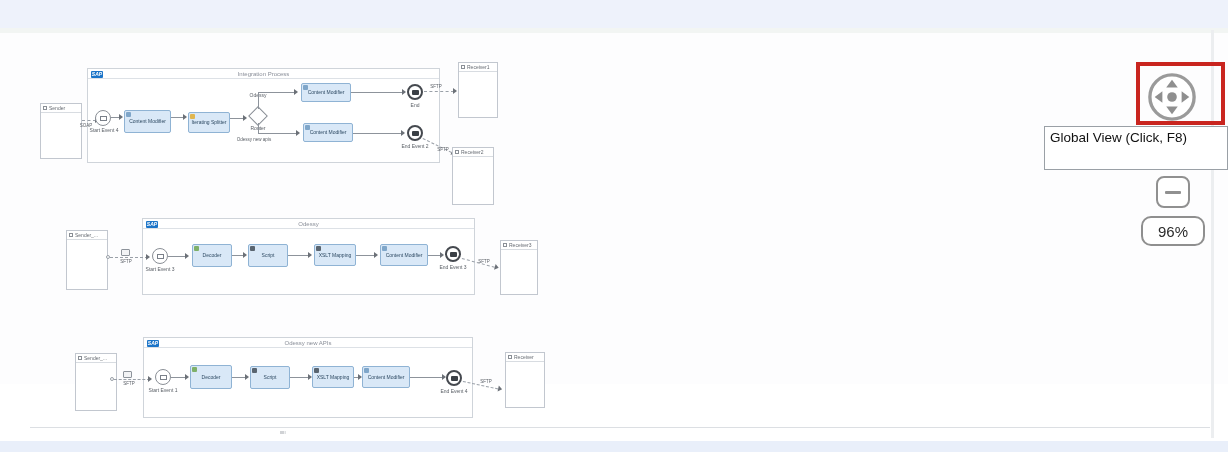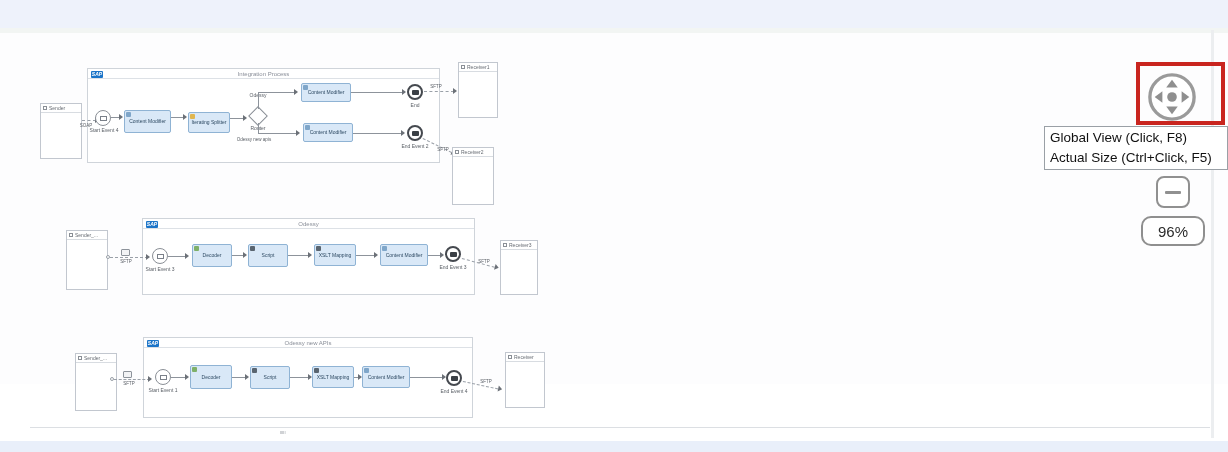--- a/index.html
+++ b/index.html
@@ -321,19 +321,18 @@
       <circle cx="26" cy="26" r="23" fill="#ffffff" stroke="#9a9a9a" stroke-width="3.5"></circle>
       <polygon points="26,8 32,16 20,16" fill="#8f8f8f"></polygon>
       <polygon points="26,44 32,36 20,36" fill="#8f8f8f"></polygon>
       <polygon points="8,26 16,20 16,32" fill="#8f8f8f"></polygon>
       <polygon points="44,26 36,20 36,32" fill="#8f8f8f"></polygon>
       <circle cx="26" cy="26" r="5" fill="#8f8f8f"></circle>
     </svg>
   </div>
   <div class="abs tooltip">
     <div>Global View (Click, F8)</div>
-    <div>Actual Size (Ctrl+Click, F5)</div>
   </div>
   <div class="abs btn-minus">
     <div class="minus-bar"></div>
   </div>
   <div class="abs zoom-badge">96%</div>
 </div>
 
 </body></html>

